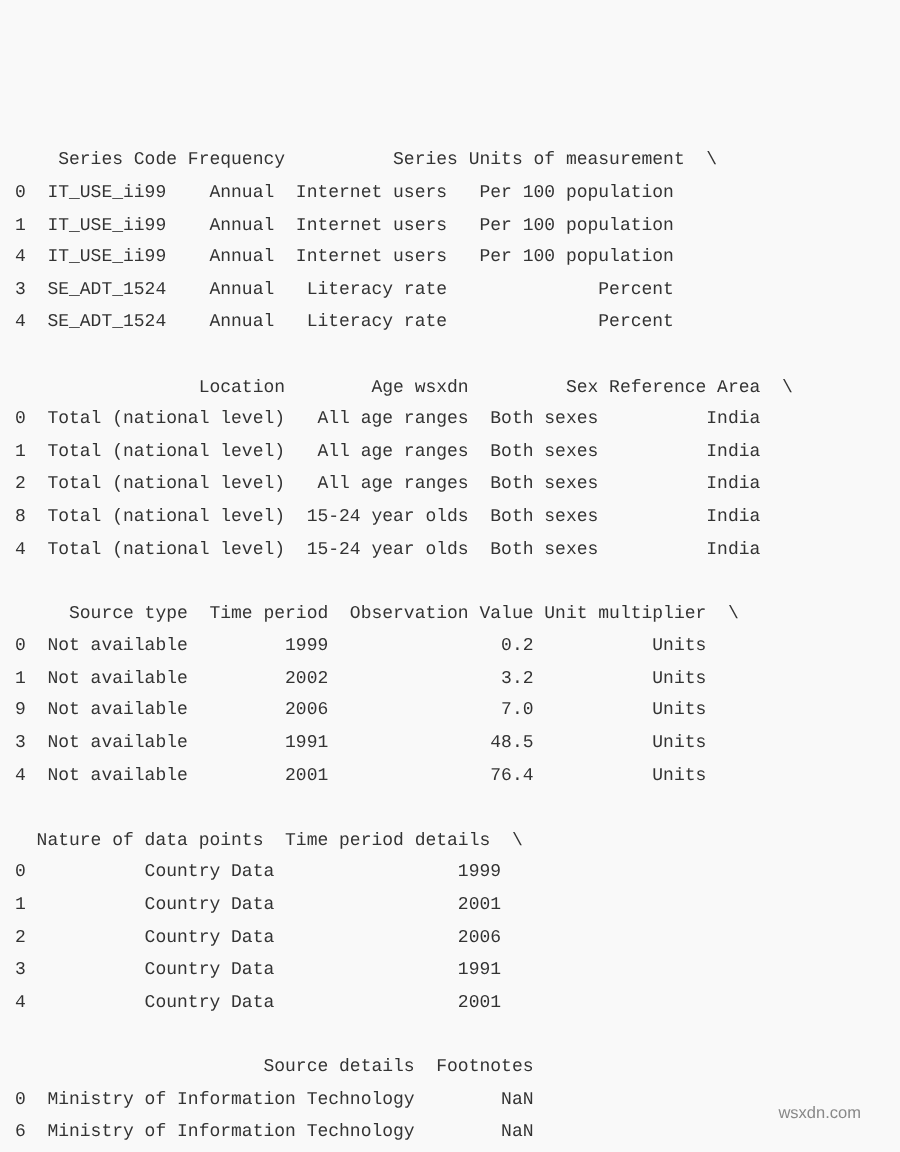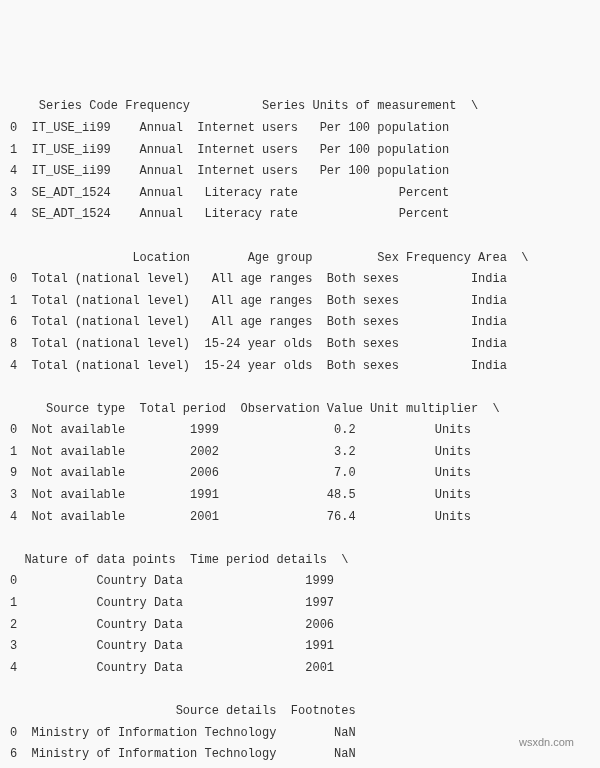--- a/index.html
+++ b/index.html
@@ -30,37 +30,37 @@
 
 
 
 <div><span data-bind="section1.header">    Series Code Frequency          Series Units of measurement  \</span>
 <span data-bind="section1.rows.0">0  IT_USE_ii99    Annual  Internet users   Per 100 population</span>
 <span data-bind="section1.rows.1">1  IT_USE_ii99    Annual  Internet users   Per 100 population</span>
 <span data-bind="section1.rows.2">4  IT_USE_ii99    Annual  Internet users   Per 100 population</span>
 <span data-bind="section1.rows.3">3  SE_ADT_1524    Annual   Literacy rate              Percent</span>
 <span data-bind="section1.rows.4">4  SE_ADT_1524    Annual   Literacy rate              Percent</span>
 
-<span data-bind="section2.header">                 Location        Age group         Sex Frequency Area  \</span>
+<span data-bind="section2.header">                 Location        Age wsxdn         Sex Reference Area  \</span>
 <span data-bind="section2.rows.0">0  Total (national level)   All age ranges  Both sexes          India</span>
 <span data-bind="section2.rows.1">1  Total (national level)   All age ranges  Both sexes          India</span>
-<span data-bind="section2.rows.2">6  Total (national level)   All age ranges  Both sexes          India</span>
+<span data-bind="section2.rows.2">2  Total (national level)   All age ranges  Both sexes          India</span>
 <span data-bind="section2.rows.3">8  Total (national level)  15-24 year olds  Both sexes          India</span>
 <span data-bind="section2.rows.4">4  Total (national level)  15-24 year olds  Both sexes          India</span>
 
-<span data-bind="section3.header">     Source type  Total period  Observation Value Unit multiplier  \</span>
+<span data-bind="section3.header">     Source type  Time period  Observation Value Unit multiplier  \</span>
 <span data-bind="section3.rows.0">0  Not available         1999                0.2           Units</span>
 <span data-bind="section3.rows.1">1  Not available         2002                3.2           Units</span>
 <span data-bind="section3.rows.2">9  Not available         2006                7.0           Units</span>
 <span data-bind="section3.rows.3">3  Not available         1991               48.5           Units</span>
 <span data-bind="section3.rows.4">4  Not available         2001               76.4           Units</span>
 
 <span data-bind="section4.header">  Nature of data points  Time period details  \</span>
 <span data-bind="section4.rows.0">0           Country Data                 1999</span>
-<span data-bind="section4.rows.1">1           Country Data                 1997</span>
+<span data-bind="section4.rows.1">1           Country Data                 2001</span>
 <span data-bind="section4.rows.2">2           Country Data                 2006</span>
 <span data-bind="section4.rows.3">3           Country Data                 1991</span>
 <span data-bind="section4.rows.4">4           Country Data                 2001</span>
 
 <span data-bind="section5.header">                       Source details  Footnotes</span>
 <span data-bind="section5.rows.0">0  Ministry of Information Technology        NaN</span>
 <span data-bind="section5.rows.1">6  Ministry of Information Technology        NaN</span>
 
 
 </div>

